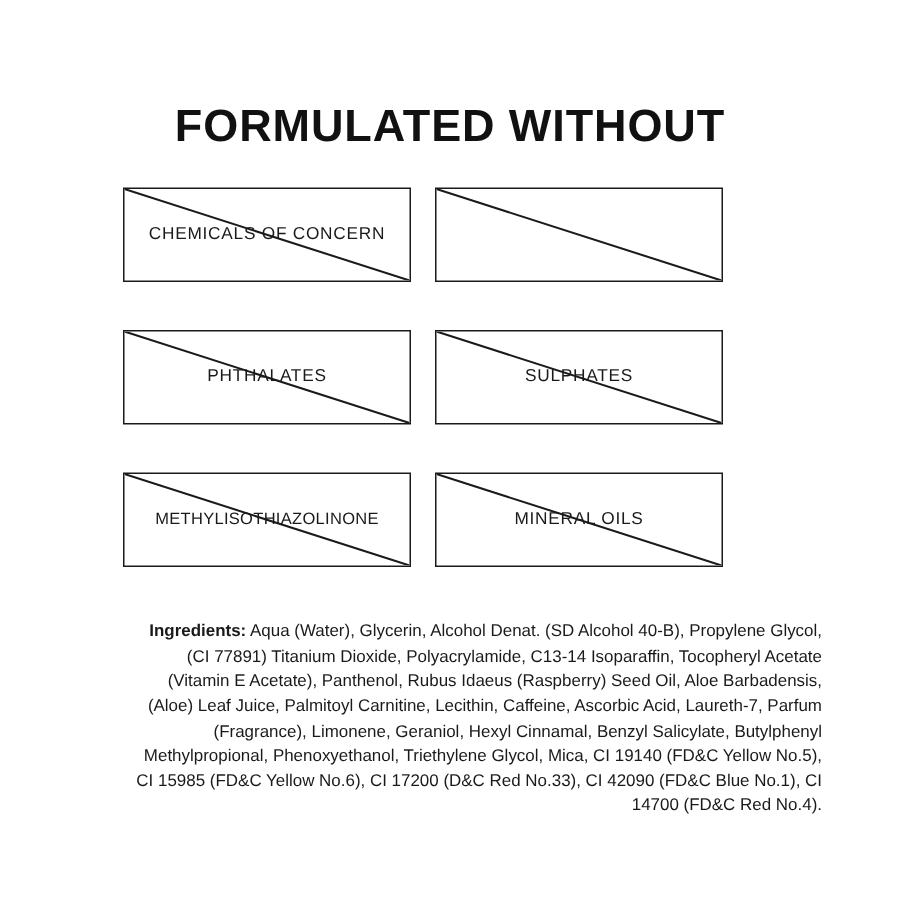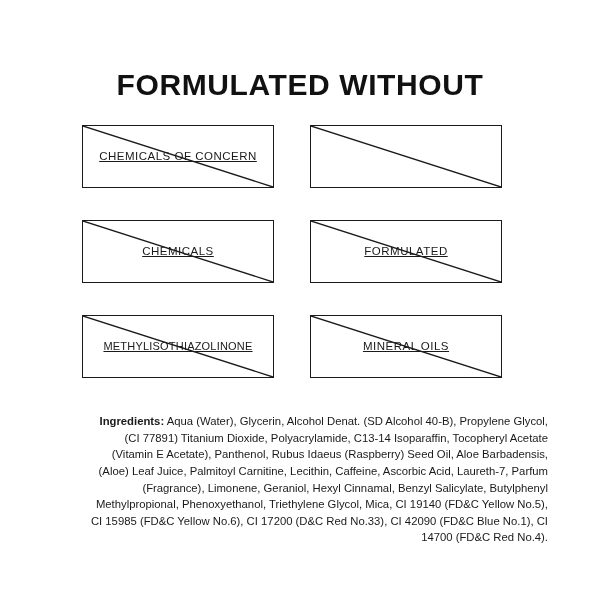--- a/index.html
+++ b/index.html
@@ -32,22 +32,21 @@
     letter-spacing: 0.6px;
     color: #111111;
   }
   .grid {
     position: absolute;
     top: 125px;
     left: 82px;
     width: 440px;
     display: flex;
     flex-wrap: wrap;
-    gap: 32px 36px;
-    text-decoration: underline;
+    gap: 32px 16px;
   }
   .cell {
     position: relative;
     width: 192px;
     height: 63px;
     border: 1.6px solid #1a1a1a;
     box-sizing: border-box;
     display: flex;
     align-items: center;
     justify-content: center;
@@ -113,28 +112,28 @@
     <div class="cell">
       <svg class="slash" viewBox="0 0 192 63" preserveAspectRatio="none">
         <line x1="0" y1="0" x2="192" y2="63"></line>
       </svg>
     </div>
 
     <div class="cell">
       <svg class="slash" viewBox="0 0 192 63" preserveAspectRatio="none">
         <line x1="0" y1="0" x2="192" y2="63"></line>
       </svg>
-      <span class="cell-label">CHEMICALS</span>
+      <span class="cell-label">PHTHALATES</span>
     </div>
 
     <div class="cell">
       <svg class="slash" viewBox="0 0 192 63" preserveAspectRatio="none">
         <line x1="0" y1="0" x2="192" y2="63"></line>
       </svg>
-      <span class="cell-label">FORMULATED</span>
+      <span class="cell-label">SULPHATES</span>
     </div>
 
     <div class="cell long">
       <svg class="slash" viewBox="0 0 192 63" preserveAspectRatio="none">
         <line x1="0" y1="0" x2="192" y2="63"></line>
       </svg>
       <span class="cell-label">METHYLISOTHIAZOLINONE</span>
     </div>
 
     <div class="cell">

